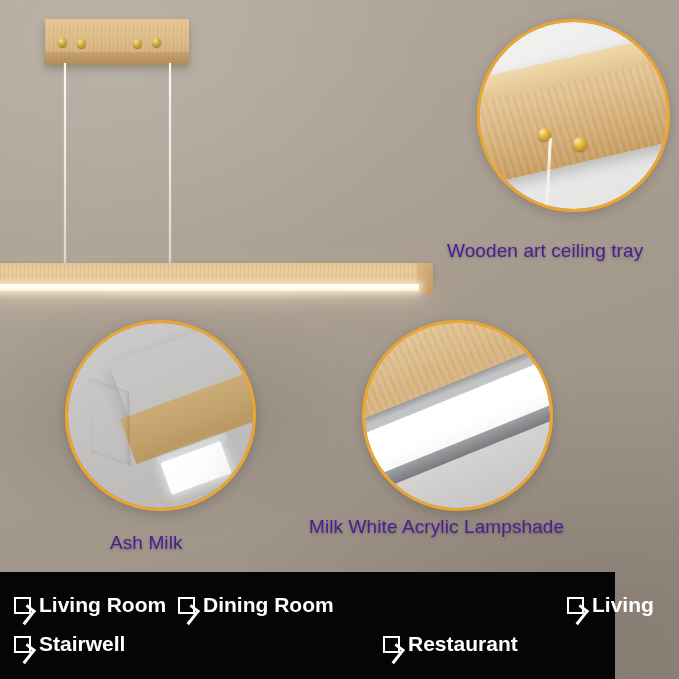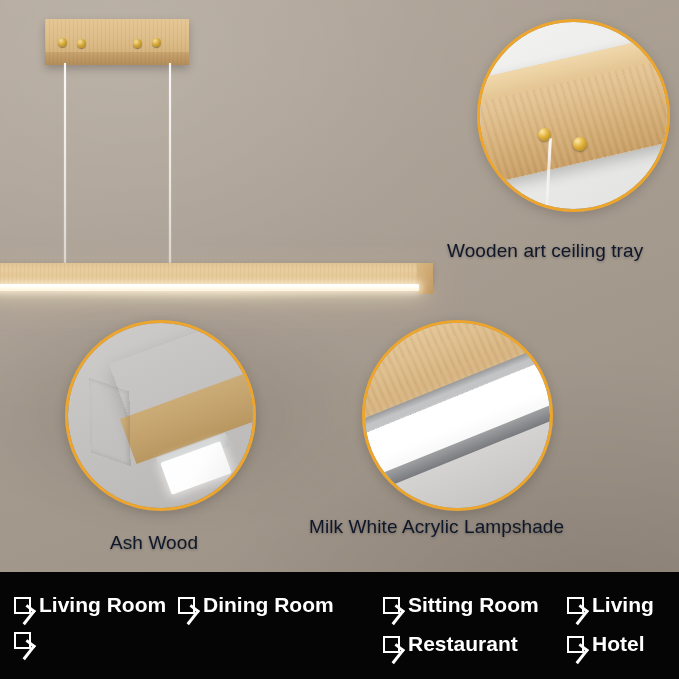--- a/index.html
+++ b/index.html
@@ -314,37 +314,37 @@
   }
   .ic-shadow-zone {
     top: 74%;
     height: 52%;
     background: linear-gradient(180deg, #d4d3d1 0%, #c6c5c3 60%, #bab9b7 100%);
   }
 
   
   .caption {
     position: absolute;
-    color: #0f172a;
+    color: #4c1d95;
     font-size: 19px;
     font-weight: 400;
     letter-spacing: 0.1px;
     white-space: nowrap;
     text-shadow: 0 1px 3px rgba(0,0,0,0.30);
   }
   .cap-tray    { left: 447px; top: 240px; }
   .cap-ash     { left: 110px; top: 532px; }
   .cap-acrylic { left: 309px; top: 516px; }
 
   
   .scene-band {
     position: absolute;
     left: 0;
     top: 572px;
-    width: 679px;
+    width: 615px;
     height: 107px;
     background: #050505;
   }
   .check-grid {
     position: absolute;
     inset: 0;
   }
   .check-item {
     position: absolute;
     display: flex;
@@ -423,21 +423,21 @@
   <div class="inset inset-ash">
     <div class="inset-inner">
       <div class="ia-bg"></div>
       <div class="ia-body"></div>
       <div class="ia-underside"></div>
       <div class="ia-endface"></div>
       <div class="ia-frame"></div>
       <div class="ia-acrylic"></div>
     </div>
   </div>
-  <div class="caption cap-ash">Ash Wood</div>
+  <div class="caption cap-ash">Ash Milk</div>
 
   <div class="inset inset-acrylic">
     <div class="inset-inner">
       <div class="ic-bg"></div>
       <div class="ic-band ic-wood"></div>
       <div class="ic-band ic-metal-top"></div>
       <div class="ic-band ic-white"></div>
       <div class="ic-band ic-metal-bot"></div>
       <div class="ic-band ic-shadow-zone"></div>
     </div>
@@ -450,41 +450,34 @@
       <div class="check-item r1 col1">
         <span class="check-box"></span>
         <span>Living Room</span>
       </div>
 
       <div class="check-item r1 col2">
         <span class="check-box"></span>
         <span>Dining Room</span>
       </div>
 
-      <div class="check-item r1 col3">
-        <span class="check-box"></span>
-        <span>Sitting Room</span>
-      </div>
 
       <div class="check-item r1 col4">
         <span class="check-box"></span>
         <span>Living</span>
       </div>
 
       <div class="check-item r2 col1">
         <span class="check-box"></span>
+        <span>Stairwell</span>
       </div>
 
 
       <div class="check-item r2 col3">
         <span class="check-box"></span>
         <span>Restaurant</span>
       </div>
 
-      <div class="check-item r2 col4">
-        <span class="check-box"></span>
-        <span>Hotel</span>
-      </div>
 
     </div>
   </div>
 
 </div>
 
 </body></html>

